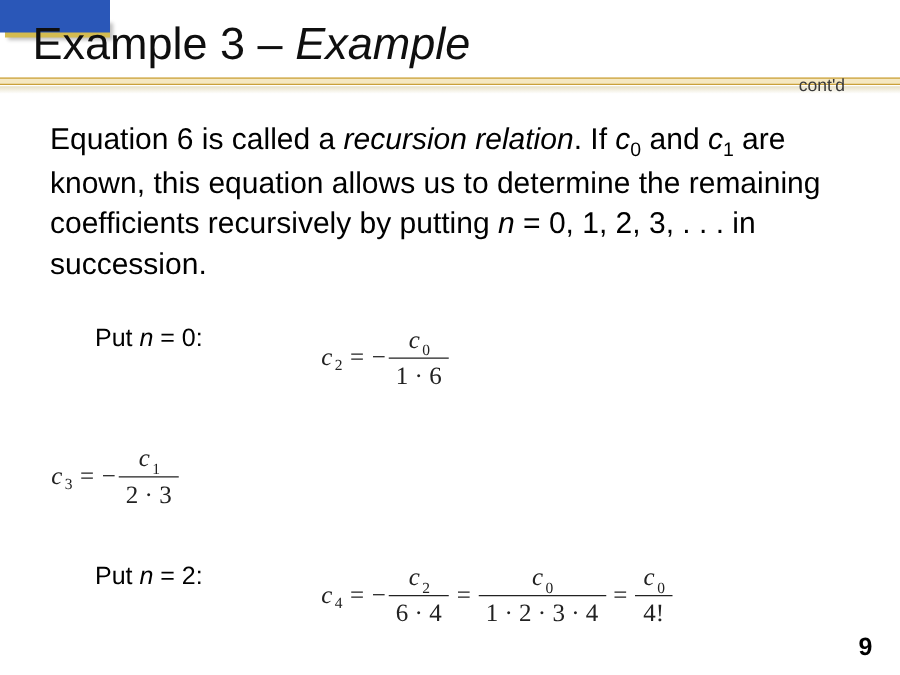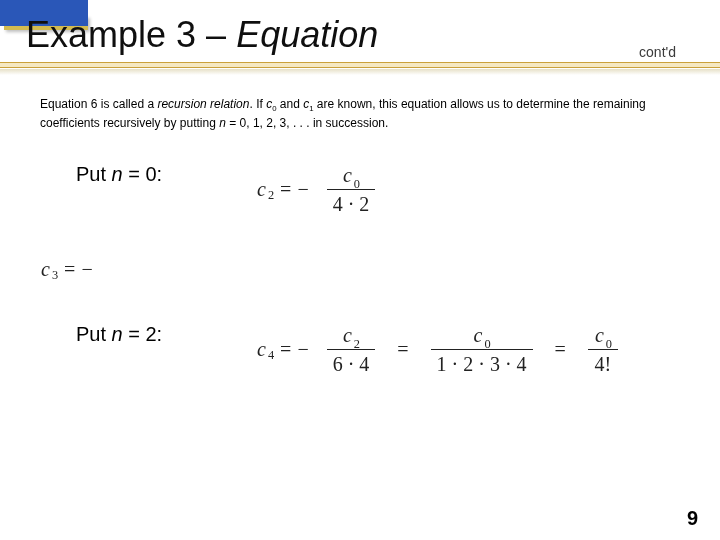--- a/index.html
+++ b/index.html
@@ -59,32 +59,32 @@
     font-family: Arial, Helvetica, sans-serif;
     color: #0f0f0f;
     z-index: 3;
     letter-spacing: 0px;
   }
   .title .dash { font-weight: 400; }
   .title .ital { font-style: italic; }
   .contd {
     position: absolute;
     right: 44px;
-    top: 44px;
+    top: 60px;
     font-size: 14px;
     color: #3a3a3a;
     z-index: 3;
   }
   .body {
     position: absolute;
     left: 40px; right: 40px;
     top: 96px;
   }
   .para {
-    font-size: 12px;
+    font-size: 24px;
     line-height: 1.35;
     max-width: 620px;
   }
   .para .ital { font-style: italic; }
   .sub { font-size: 0.65em; vertical-align: sub; }
   .rows {
     margin-top: 32px;
   }
   .row {
     display: flex;
@@ -104,21 +104,21 @@
     color: #222;
   }
   .var { font-style: italic; margin: 0 1px; }
   .ssub { font-style: normal; font-size: 0.62em; position: relative; top: 0.45em; margin-left: 1px; }
   .eq .op { margin: 0 6px; }
   .neg { margin-right: 2px; }
   .frac {
     display: inline-flex;
     flex-direction: column;
     align-items: center;
-    margin: 0 16px;
+    margin: 0 0;
     font-size: 20px;
   }
   .frac .num, .frac .den {
     padding: 0 6px;
     line-height: 1.2;
     white-space: nowrap;
   }
   .frac .bar {
     width: 100%;
     border-top: 1.5px solid #222;
@@ -134,21 +134,21 @@
 </style>
 </head>
 <body>
 
 <div class="slide">
 
   <div class="header">
     <div class="blue-block"></div>
     <div class="gold-block"></div>
     <div class="title">
-      <span>Example 3 </span><span class="dash">– </span><span class="ital">Equation</span>
+      <span>Example 3 </span><span class="dash">– </span><span class="ital">Example</span>
     </div>
     <div class="contd">cont'd</div>
     <div class="title-bar"></div>
     <div class="title-bar-shadow"></div>
   </div>
 
   <div class="body">
 
     <div class="para">
       <span>Equation 6 is called a </span><span class="ital">recursion relation</span><span>. If </span><span class="ital">c</span><span class="sub">0</span><span> and </span><span class="ital">c</span><span class="sub">1</span><span> are known, this equation allows us to determine the remaining coefficients recursively by putting </span><span class="ital">n</span><span> = 0, 1, 2, 3, . . . in succession.</span>
@@ -161,31 +161,36 @@
           <span>Put </span><span class="ital">n</span><span> = 0:</span>
         </div>
         <div class="eq">
           <span class="var">c</span>
             <span class="ssub">2</span>
           <span class="op">=</span>
           <span class="neg">−</span>
           <span class="frac">
             <span class="num"><span class="var">c</span><span class="ssub">0</span></span>
             <span class="bar"></span>
-            <span class="den">4 · 2</span>
+            <span class="den">1 · 6</span>
           </span>
         </div>
       </div>
 
       <div class="row">
         <div class="eq">
           <span class="var">c</span>
             <span class="ssub">3</span>
           <span class="op">=</span>
           <span class="neg">−</span>
+          <span class="frac">
+            <span class="num"><span class="var">c</span><span class="ssub">1</span></span>
+            <span class="bar"></span>
+            <span class="den">2 · 3</span>
+          </span>
         </div>
       </div>
 
       <div class="row">
         <div class="label">
           <span>Put </span><span class="ital">n</span><span> = 2:</span>
         </div>
         <div class="eq">
           <span class="var">c</span>
             <span class="ssub">4</span>

